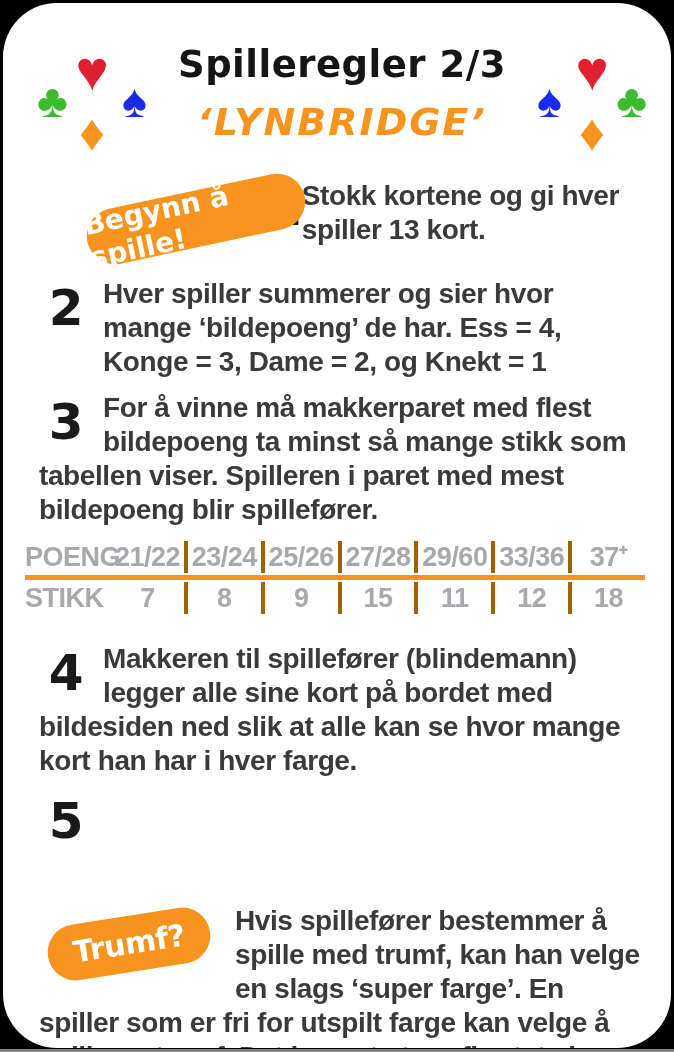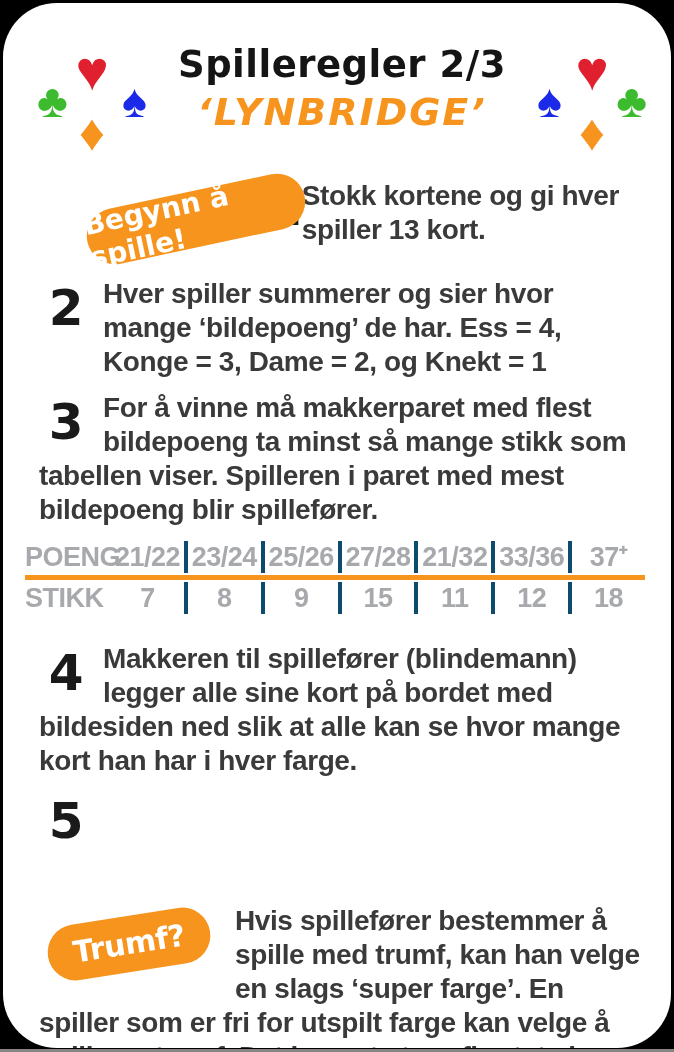--- a/index.html
+++ b/index.html
@@ -18,21 +18,21 @@
   .suit.s-right  { font-size:47px; right:-2px; top:26px; }
   .suit.s-bottom { font-size:51px; left:50%; transform:translateX(-50%); top:56px; }
   .c-heart   { color:#E0202E; }
   .c-club    { color:#3CBB2E; }
   .c-spade   { color:#1B2AE8; }
   .c-diamond { color:#F7941E; }
   .titles { flex:1; text-align:center; padding-top:12px; }
   .title { font-family:"DejaVu Sans", sans-serif; font-weight:bold; font-size:37px;
            color:#151515; letter-spacing:0.5px; line-height:1.1; }
   .subtitle { font-family:"DejaVu Sans", sans-serif; font-weight:bold; font-style:italic;
-              font-size:38px; color:#F7941E; letter-spacing:2px; margin-top:4px; }
+              font-size:38px; color:#F7941E; letter-spacing:2px; margin-top:14px; }
 
   
   .bodytxt { font-size:28px; line-height:34px; font-weight:bold; color:#3a3a3a; letter-spacing:-0.4px; }
 
   
   .begin-row { position:relative; height:98px; margin-top:4px; }
   .pill { background:#F7941E; border-radius:29px; display:flex; align-items:center; justify-content:center;
           color:#fff; font-family:"DejaVu Sans", sans-serif; font-weight:bold; }
   .badge-begin { position:absolute; left:46px; top:12px; width:222px; height:56px;
                  transform:rotate(-12deg); font-size:28px; }
@@ -50,21 +50,21 @@
   .stepnum.lines-2 { height:68px; }
   .stepnum.lines-3 { height:102px; }
 
   
   .tbl { margin:14px 0 28px -14px; }
   .tbl-row { display:flex; align-items:stretch; height:32px; }
   .tbl-label { width:86px; color:#A7A9AC; font-size:27px; line-height:32px; font-weight:bold;
                letter-spacing:-0.5px; flex:none; }
   .tbl-vals { flex:1; display:flex; }
   .tbl-cell { flex:1; text-align:center; color:#A7A9AC; font-size:27px; line-height:32px;
-              font-weight:bold; letter-spacing:-0.5px; border-left:4px solid #0c4a6e; }
+              font-weight:bold; letter-spacing:-0.5px; border-left:4px solid #a16207; }
   .tbl-cell:first-child { border-left:none; }
   .tbl-sep { height:5px; background:#F7941E; margin:2px 0; }
 
   
   .trumf { margin-top:4px; }
   .trumf-float { float:left; width:196px; height:80px; position:relative; }
   .badge-trumf { position:absolute; left:8px; top:12px; width:164px; height:56px;
                  transform:rotate(-9deg); font-size:30px; }
 </style>
 </head>
@@ -113,21 +113,21 @@
     </div>
 
     <div class="tbl">
       <div class="tbl-row">
         <span class="tbl-label">POENG</span>
         <span class="tbl-vals">
           <span class="tbl-cell">21/22</span>
           <span class="tbl-cell">23/24</span>
           <span class="tbl-cell">25/26</span>
           <span class="tbl-cell">27/28</span>
-          <span class="tbl-cell">21/32</span>
+          <span class="tbl-cell">29/60</span>
           <span class="tbl-cell">33/36</span>
           <span class="tbl-cell">37⁺</span>
         </span>
       </div>
       <div class="tbl-sep"></div>
       <div class="tbl-row">
         <span class="tbl-label">STIKK</span>
         <span class="tbl-vals">
           <span class="tbl-cell">7</span>
           <span class="tbl-cell">8</span>

